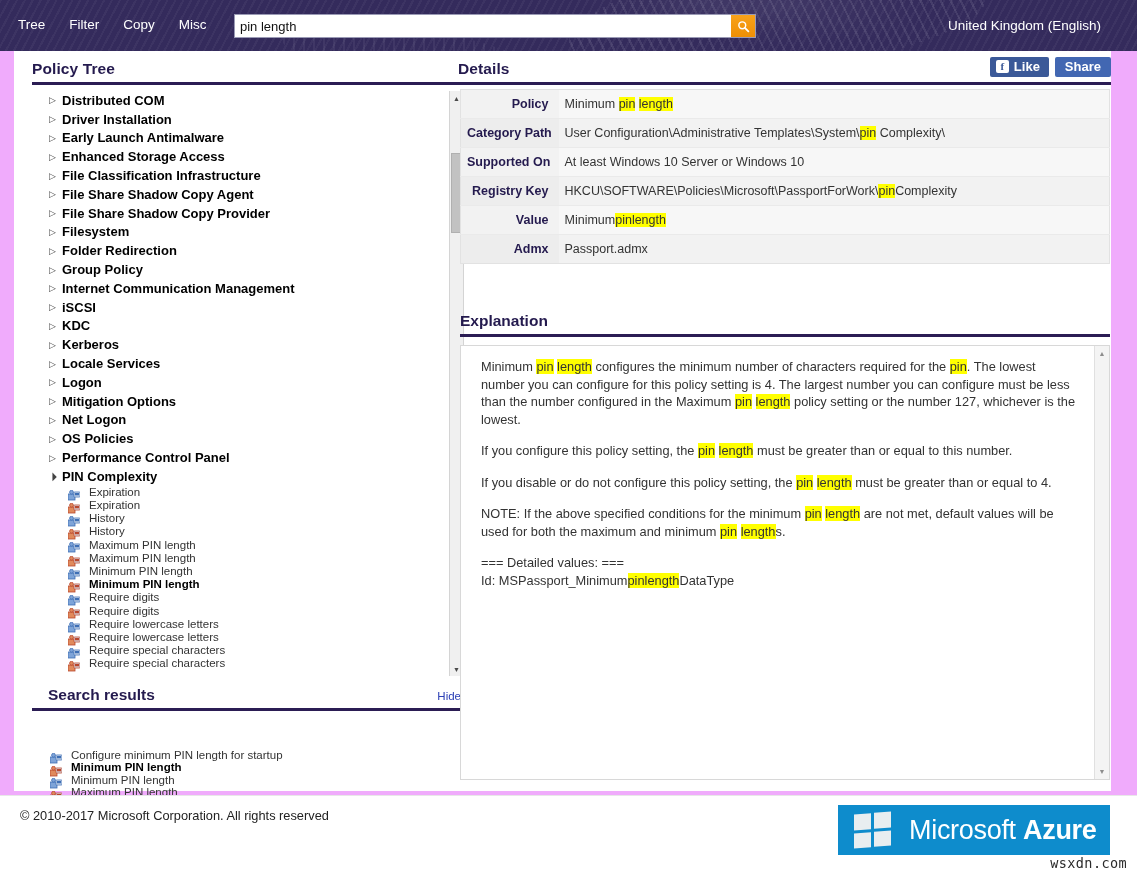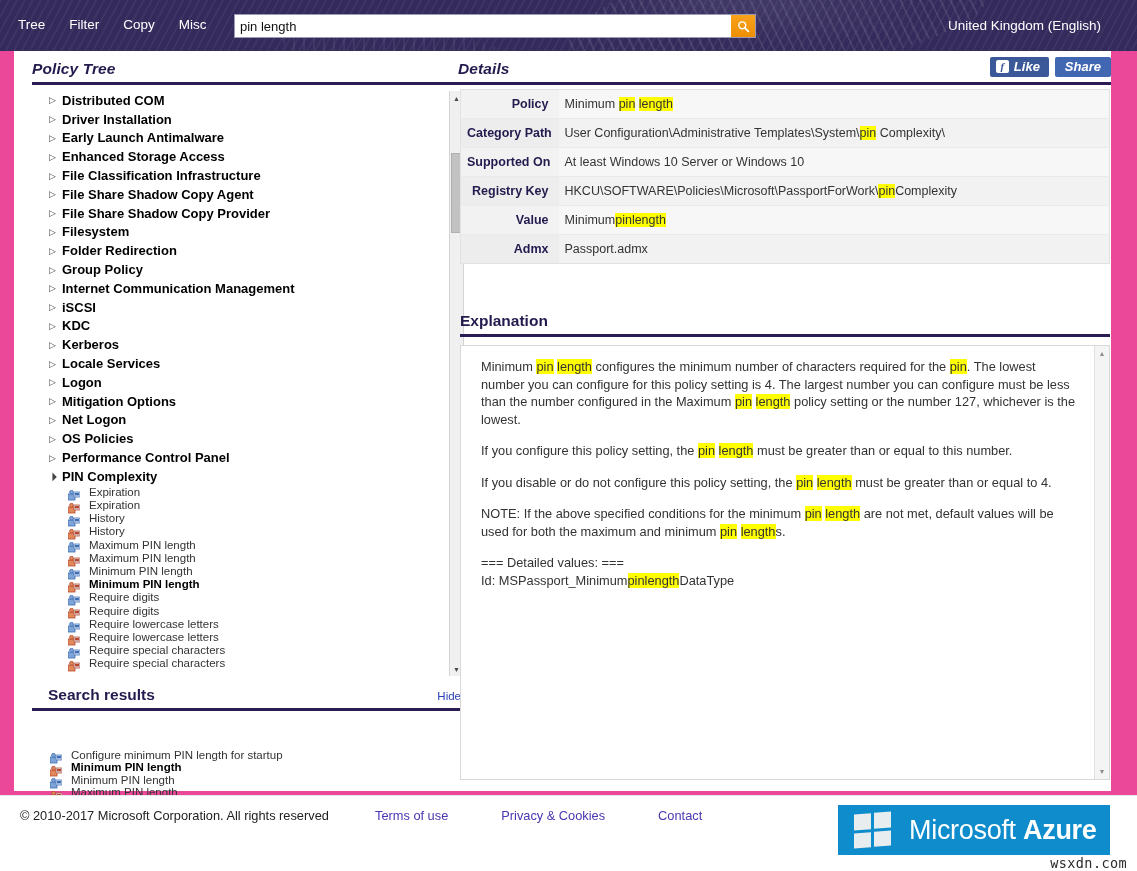--- a/index.html
+++ b/index.html
@@ -7,21 +7,21 @@
   html, body {
     margin: 0; padding: 0;
     width: 1137px; height: 871px;
     background: #ffffff;
     font-family: "Liberation Sans", sans-serif;
     overflow: hidden;
   }
   #page {
     position: relative;
     width: 1137px; height: 871px;
-    background: #ec4899;
+    background: #f0abfc;
   }
 
   
   .topbar {
     position: absolute; left: 0; top: 0;
     width: 1137px; height: 51px;
     background: #342b5c;
     background-image:
       repeating-linear-gradient(118deg, rgba(255,255,255,0.045) 0 2px, rgba(255,255,255,0) 2px 7px),
       radial-gradient(ellipse 200px 60px at 790px 6px, rgba(255,255,255,0.05), rgba(255,255,255,0) 70%),
@@ -96,21 +96,20 @@
   .content {
     position: absolute; left: 14px; top: 51px;
     width: 1097px; height: 740px;
     background: #ffffff;
   }
 
   .panel-head {
     position: relative;
     border-bottom: 3px solid #2b1d54;
     height: 28px;
-    font-style: italic;
   }
   .panel-title {
     position: absolute; left: 0; bottom: 4px;
     font-size: 15.5px; font-weight: bold;
     color: #241a4e;
     letter-spacing: 0.1px;
   }
 
   
   .left-col {
@@ -754,25 +753,20 @@
         <div class="expl-vscroll">
           <div class="arrow up">▲</div>
           <div class="arrow down">▼</div>
         </div>
       </div>
     </div>
   </div>
 
   <div class="footer">
     <div class="copyright">© 2010-2017 Microsoft Corporation. All rights reserved</div>
-    <div class="flinks" id="footer-links">
-        <div class="flink">Terms of use</div>
-        <div class="flink">Privacy &amp; Cookies</div>
-        <div class="flink">Contact</div>
-      </div>
   </div>
 
   <div class="azure">
     <div class="winlogo">
       <i></i>
         <i></i>
         <i></i>
         <i></i>
     </div>
     <div class="azure-text">

